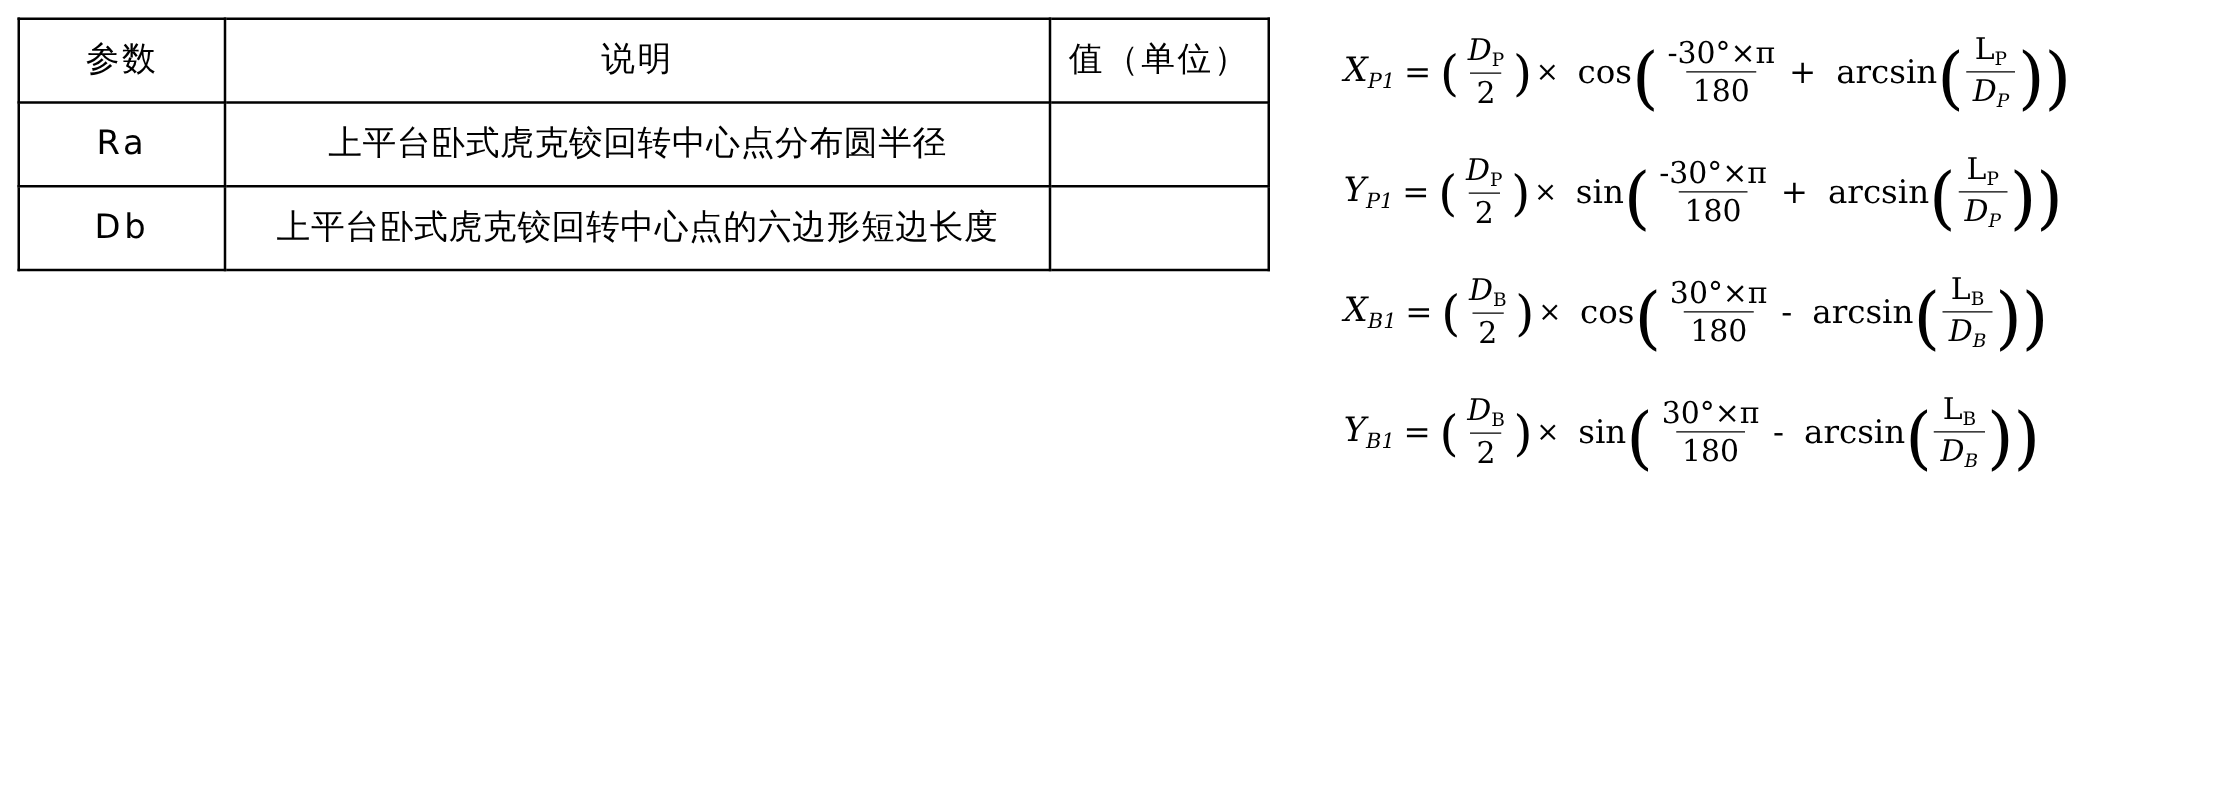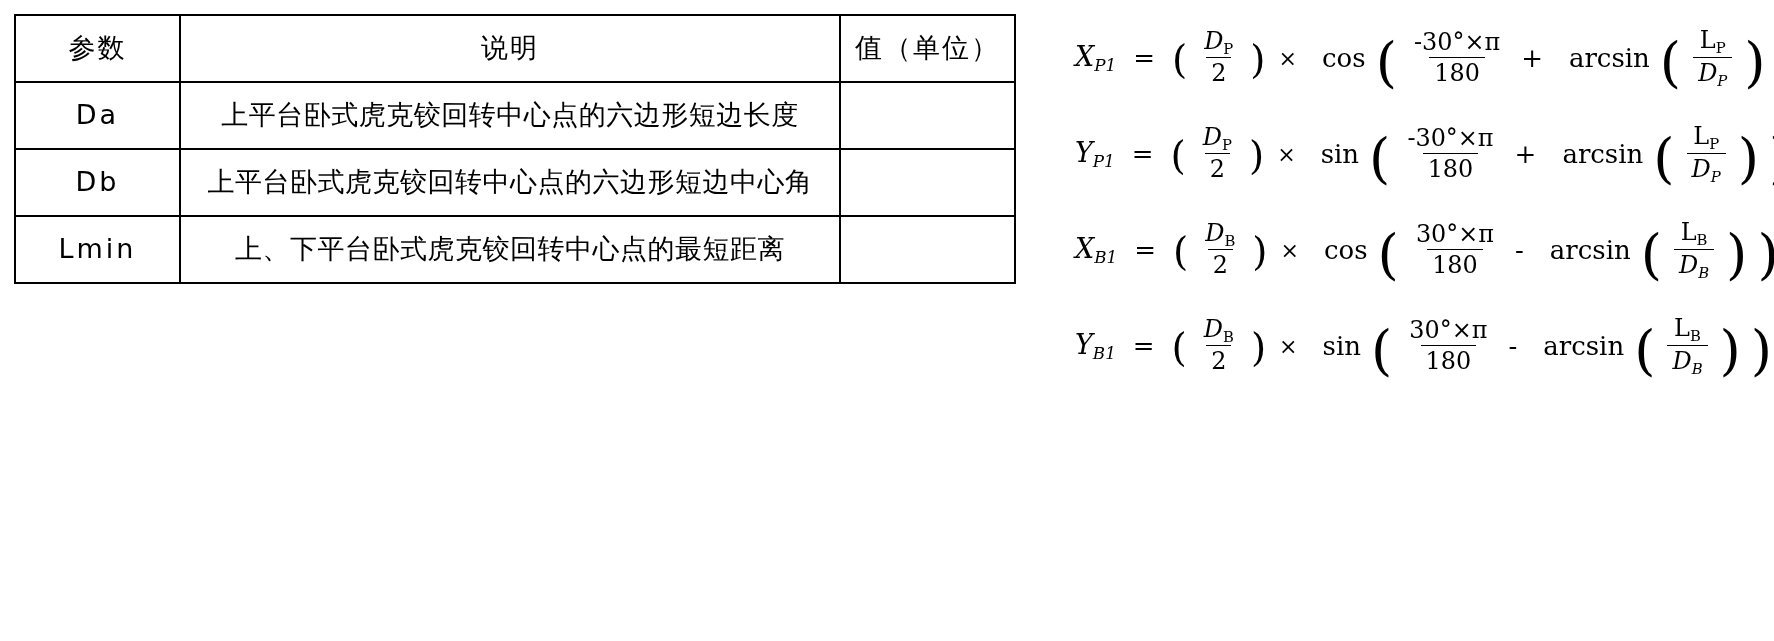--- a/index.html
+++ b/index.html
@@ -71,21 +71,20 @@
     top: 10px;
     width: 640px;
   }
   .formula {
     height: 96px;
     display: flex;
     align-items: center;
     font-family: "DejaVu Serif", "Liberation Serif", serif;
     font-size: 26px;
     white-space: nowrap;
-    gap: 10px;
   }
   .formula .lhs {
     font-style: italic;
     font-size: 27px;
   }
   .sub {
     font-size: 0.62em;
     vertical-align: -0.32em;
     font-style: italic;
   }
@@ -146,32 +145,27 @@
       </colgroup>
       <thead>
         <tr>
           <th class="hdr-cell">参数</th>
           <th class="hdr-cell">说明</th>
           <th class="hdr-cell">值（单位）</th>
         </tr>
       </thead>
       <tbody>
         <tr>
-          <td class="name-cell">Da</td>
-          <td class="desc-cell">上平台卧式虎克铰回转中心点的六边形短边长度</td>
+          <td class="name-cell">Ra</td>
+          <td class="desc-cell">上平台卧式虎克铰回转中心点分布圆半径</td>
           <td class="val-cell"></td>
         </tr>
         <tr>
           <td class="name-cell">Db</td>
-          <td class="desc-cell">上平台卧式虎克铰回转中心点的六边形短边中心角</td>
-          <td class="val-cell"></td>
-        </tr>
-        <tr>
-          <td class="name-cell">Lmin</td>
-          <td class="desc-cell">上、下平台卧式虎克铰回转中心点的最短距离</td>
+          <td class="desc-cell">上平台卧式虎克铰回转中心点的六边形短边长度</td>
           <td class="val-cell"></td>
         </tr>
       </tbody>
     </table>
   </div>
 
   <div class="formulas">
 
     <div class="formula">
       <span class="lhs"><span>X</span><span class="sub">P1</span></span>

